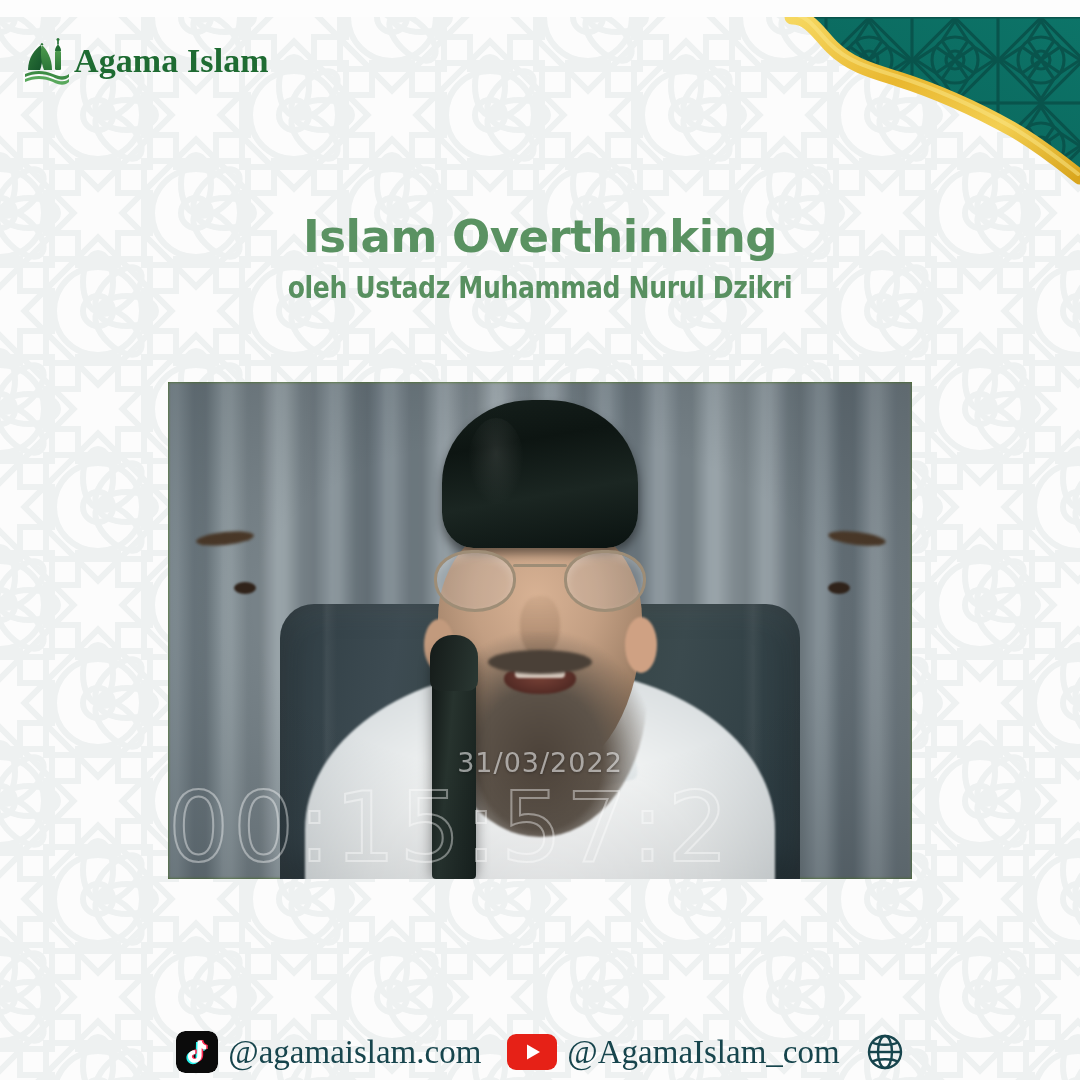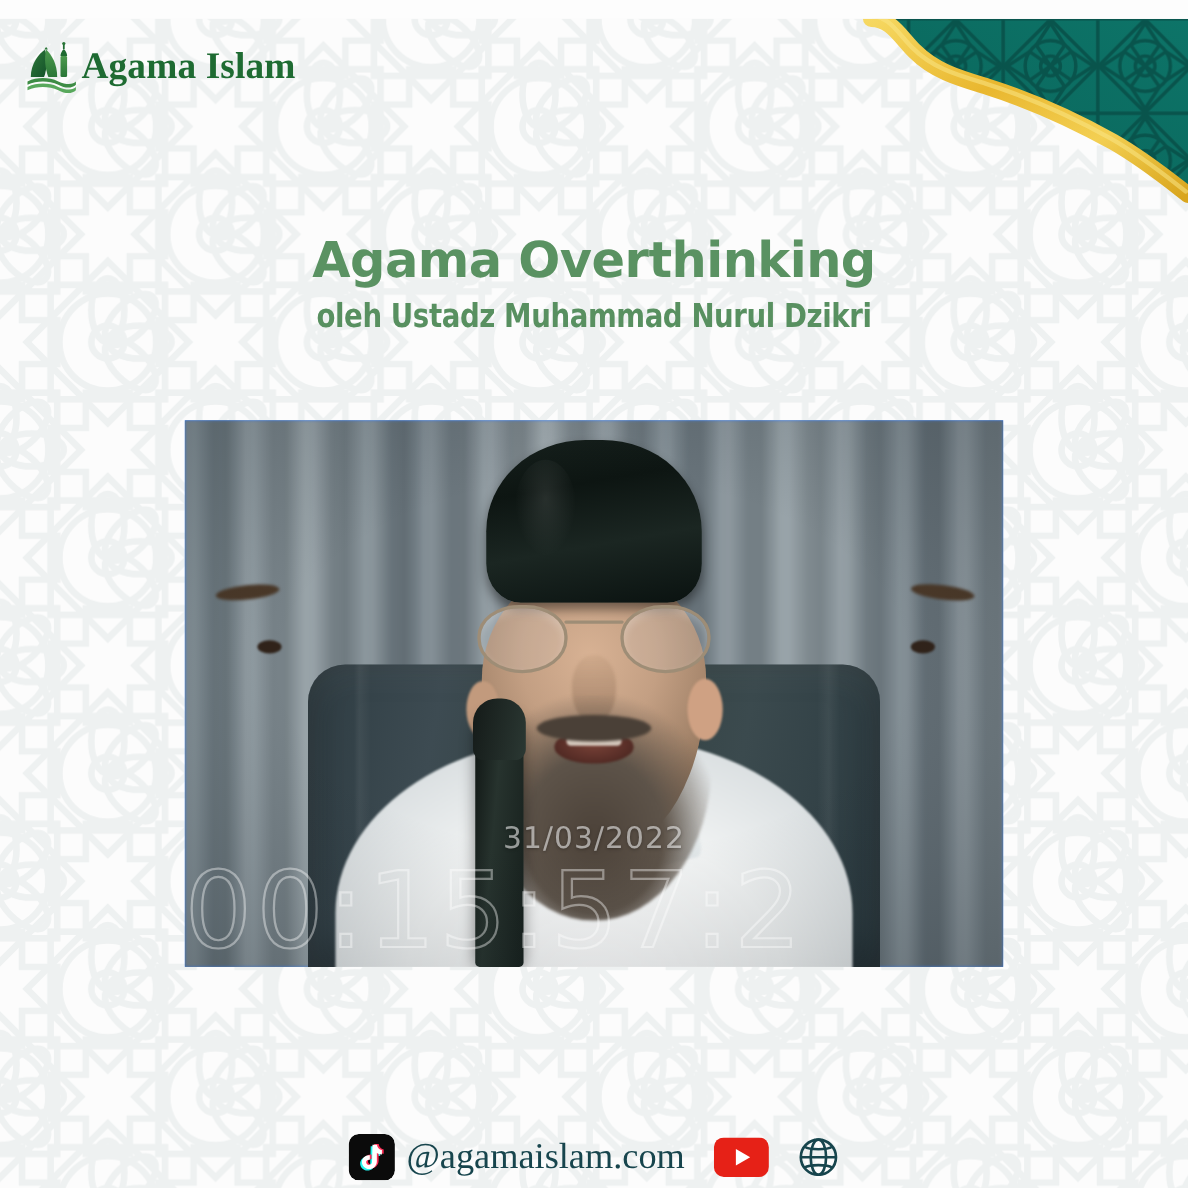--- a/index.html
+++ b/index.html
@@ -83,21 +83,21 @@
     transform:scaleX(0.93);
   }
 
   
   #photo-frame{
     position:absolute;
     left:168px; top:365px;
     width:744px; height:497px;
     z-index:5;
     overflow:hidden;
-    background:#3b82f6;
+    background:#4d7c0f;
   }
   #photo-curtain{
     position:absolute; inset:0;
     background:
       repeating-linear-gradient(90deg,
         rgba(255,255,255,.13) 0px,
         rgba(255,255,255,.13) 9px,
         rgba(0,0,0,.10) 26px,
         rgba(0,0,0,.12) 38px,
         rgba(255,255,255,.10) 54px),
@@ -462,21 +462,21 @@
       <rect x="35.2" y="4.6" width="1.6" height="4" fill="#1f6b31"></rect>
       <circle cx="36" cy="3.6" r="1.5" fill="#2a7637"></circle>
 
       <path d="M3,38 C12,34 22,34 31,38 C40,42 45,40 47,38 L47,41 C44,44 38,45 31,41 C22,37 12,37 3,41 Z" fill="#3d8c45"></path>
       <path d="M3,43 C12,39 22,39 31,43 C40,47 45,45 47,43 L47,46 C44,49 38,50 31,46 C22,42 12,42 3,46 Z" fill="#58a85c"></path>
     </svg>
     <span id="logo-text">Agama Islam</span>
   </div>
 
   <div id="title-block">
-    <div id="title">Agama Overthinking</div>
+    <div id="title">Islam Overthinking</div>
     <div id="subtitle">oleh Ustadz Muhammad Nurul Dzikri</div>
   </div>
 
   <div id="photo-frame">
     <div id="photo-curtain"></div>
 
     <div id="chair"></div>
     <div id="chair-seam"></div>
 
     <div id="robe"></div>
@@ -546,20 +546,21 @@
         </g>
       </svg>
       <span class="social-label">@agamaislam.com</span>
     </div>
 
     <div class="social">
       <svg id="youtube-icon" class="icon-box" viewBox="0 0 50 36" aria-hidden="true">
         <rect x="0" y="0" width="50" height="36" rx="9" fill="#e62117"></rect>
         <path d="M20,10.5 L33,18 L20,25.5 Z" fill="#ffffff"></path>
       </svg>
+      <span class="social-label">@AgamaIslam_com</span>
     </div>
 
     <div class="social">
       <svg id="globe-icon" class="icon-box" viewBox="0 0 38 38" aria-hidden="true">
         <g fill="none" stroke="#17454d" stroke-width="2.4">
           <circle cx="19" cy="19" r="16"></circle>
           <ellipse cx="19" cy="19" rx="7" ry="16"></ellipse>
           <line x1="3" y1="19" x2="35" y2="19"></line>
           <path d="M6.5,9.5 C11,12.5 27,12.5 31.5,9.5"></path>
           <path d="M6.5,28.5 C11,25.5 27,25.5 31.5,28.5"></path>

